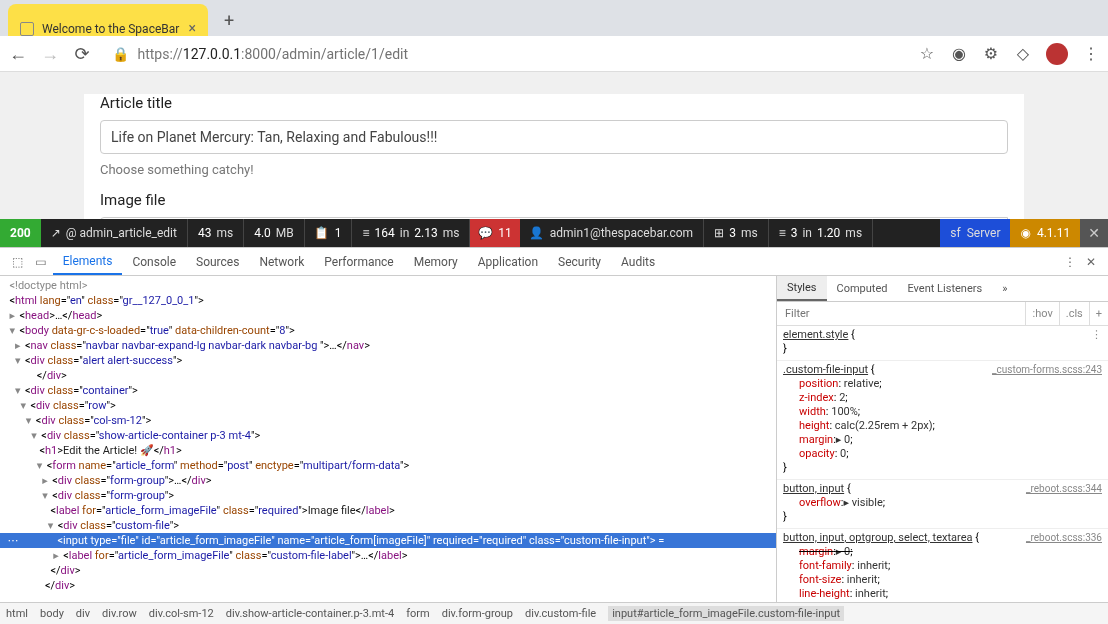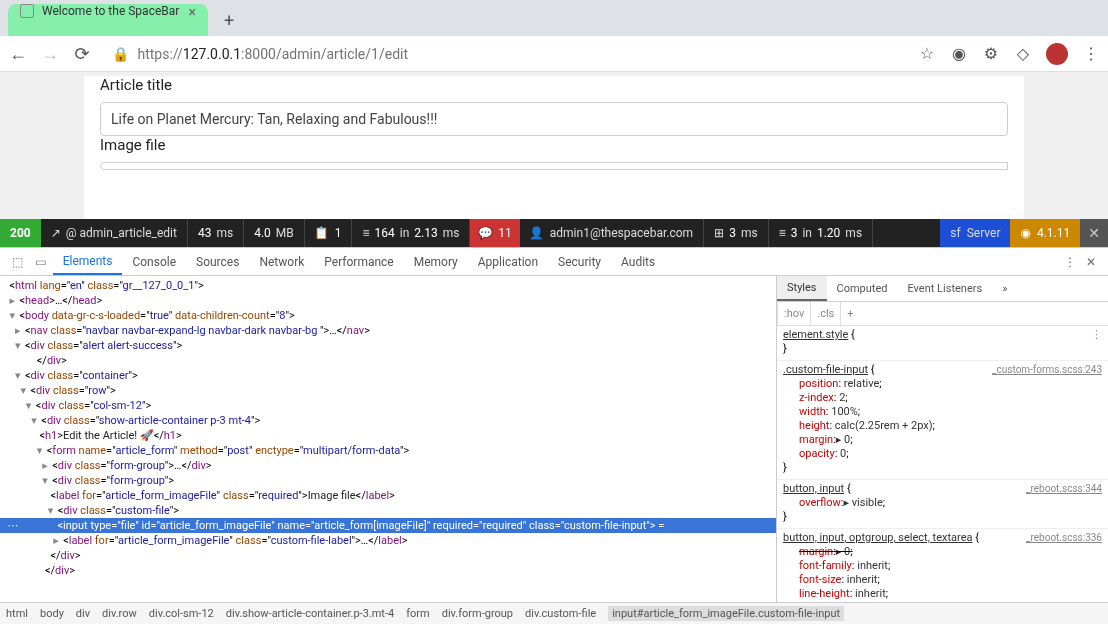--- a/index.html
+++ b/index.html
@@ -1,39 +1,39 @@
 <!DOCTYPE html>
 <html><head>
 <meta charset="utf-8">
 <style>
 * { margin: 0; padding: 0; box-sizing: border-box; font-family: -apple-system, BlinkMacSystemFont, "Segoe UI", Roboto, sans-serif; }
 body { width: 1108px; height: 624px; overflow: hidden; background: #fff; }
 
 
 .browser-chrome { background: #dee1e6; }
 .tab-bar { height: 36px; display: flex; align-items: flex-end; padding-left: 8px; }
-.tab { background: #86efac; border-radius: 8px 8px 0 0; height: 32px; display: flex; align-items: flex-start; padding: 0 12px; gap: 8px; font-size: 12px; color: #333; min-width: 200px; }
+.tab { background: #fde047; border-radius: 8px 8px 0 0; height: 32px; display: flex; align-items: flex-end; padding: 0 12px; gap: 8px; font-size: 12px; color: #333; min-width: 200px; }
 .tab-favicon { width: 14px; height: 14px; border: 1px solid #888; border-radius: 2px; }
 .tab-close { margin-left: auto; color: #666; font-size: 14px; cursor: pointer; }
 .new-tab { margin-left: 16px; color: #555; font-size: 18px; display:flex; align-items:center; height: 32px;}
 
 .toolbar { background: #fff; height: 36px; display: flex; align-items: center; padding: 0 8px; gap: 12px; border-bottom: 1px solid #ddd; }
 .nav-btn { color: #555; font-size: 18px; cursor: pointer; width: 20px; text-align: center; }
 .nav-btn.disabled { color: #bbb; }
 .url-bar { flex: 1; display: flex; align-items: center; gap: 8px; font-size: 14px; color: #333; padding: 0 8px; }
 .lock-icon { color: #555; }
 .url-scheme { color: #777; }
 .url-host { color: #222; }
 .url-path { color: #737373; }
 .toolbar-icons { display: flex; gap: 14px; align-items: center; }
 .tb-icon { width: 18px; height: 18px; display: flex; align-items: center; justify-content: center; color: #555; }
 .avatar { width: 22px; height: 22px; border-radius: 50%; background: #b33; }
 
 
-.page { height: 147px; overflow: hidden; background: #f0f0f0; padding-top: 4px; }
+.page { height: 147px; overflow: hidden; background: #f0f0f0; padding-top: 22px; }
 .page-inner { max-width: 940px; margin: 0 auto; background: #fff; padding: 0 16px; height: 200px; }
 .label { font-size: 15px; color: #222; margin-bottom: 8px; }
 .hint { font-size: 13px; color: #777; margin: 8px 0 14px; }
 .input { width: 100%; border: 1px solid #ccc; border-radius: 4px; padding: 8px 10px; font-size: 14px; color: #444; }
 .file-row { display: flex; }
 .file-input { flex: 1; border: 1px solid #ccc; border-radius: 4px 0 0 4px; height: 8px; }
 
 
 .sf-bar { height: 28px; background: #222; display: flex; align-items: center; font-size: 12px; color: #ddd; }
 .sf-200 { background: #3a3; color: #fff; padding: 10px 10px; height: 100%; display: flex; align-items: center; font-weight: bold; }
@@ -115,20 +115,21 @@
       <span class="avatar"></span>
       <span class="tb-icon">⋮</span>
     </div>
   </div>
 </div>
 
 <div class="page">
   <div class="page-inner">
     <div class="label">Article title</div>
     <input class="input" value="Life on Planet Mercury: Tan, Relaxing and Fabulous!!!" style="">
+    <div class="hint">Choose something catchy!</div>
     <div class="label">Image file</div>
     <div class="file-row">
       <div class="file-input"></div>
     </div>
   </div>
 </div>
 
 <div class="sf-bar">
   <div class="sf-200">200</div>
   <div class="sf-seg">
@@ -199,20 +200,21 @@
     <span class="dt-tab">Security</span>
     <span class="dt-tab">Audits</span>
     <div class="dt-tabs-right">
       <span>⋮</span>
       <span>✕</span>
     </div>
   </div>
 
   <div class="dt-body">
     <div class="elements-panel">
+<div class="el-line">  <span class="doctype">&lt;!doctype html&gt;</span></div>
 <div class="el-line">  &lt;<span class="tag">html</span> <span class="attr-name">lang</span>="<span class="attr-val">en</span>" <span class="attr-name">class</span>="<span class="attr-val">gr__127_0_0_1</span>"&gt;</div>
 <div class="el-line">  <span class="arrow">▸</span>&lt;<span class="tag">head</span>&gt;…&lt;/<span class="tag">head</span>&gt;</div>
 <div class="el-line">  <span class="arrow">▾</span>&lt;<span class="tag">body</span> <span class="attr-name">data-gr-c-s-loaded</span>="<span class="attr-val">true</span>" <span class="attr-name">data-children-count</span>="<span class="attr-val">8</span>"&gt;</div>
 <div class="el-line">    <span class="arrow">▸</span>&lt;<span class="tag">nav</span> <span class="attr-name">class</span>="<span class="attr-val">navbar navbar-expand-lg navbar-dark navbar-bg </span>"&gt;…&lt;/<span class="tag">nav</span>&gt;</div>
 <div class="el-line">    <span class="arrow">▾</span>&lt;<span class="tag">div</span> <span class="attr-name">class</span>="<span class="attr-val">alert alert-success</span>"&gt;</div>
 <div class="el-line">            &lt;/<span class="tag">div</span>&gt;</div>
 <div class="el-line">    <span class="arrow">▾</span>&lt;<span class="tag">div</span> <span class="attr-name">class</span>="<span class="attr-val">container</span>"&gt;</div>
 <div class="el-line">      <span class="arrow">▾</span>&lt;<span class="tag">div</span> <span class="attr-name">class</span>="<span class="attr-val">row</span>"&gt;</div>
 <div class="el-line">        <span class="arrow">▾</span>&lt;<span class="tag">div</span> <span class="attr-name">class</span>="<span class="attr-val">col-sm-12</span>"&gt;</div>
 <div class="el-line">          <span class="arrow">▾</span>&lt;<span class="tag">div</span> <span class="attr-name">class</span>="<span class="attr-val">show-article-container p-3 mt-4</span>"&gt;</div>
@@ -230,20 +232,21 @@
     </div>
 
     <div class="styles-panel">
       <div class="styles-tabs">
         <span class="styles-tab active">Styles</span>
         <span class="styles-tab">Computed</span>
         <span class="styles-tab">Event Listeners</span>
         <span class="styles-tab">»</span>
       </div>
       <div class="styles-filter">
+        <input placeholder="Filter" style="">
         <span class="small">:hov</span>
         <span class="small">.cls</span>
         <span class="small">+</span>
       </div>
       <div class="styles-content">
         <div class="rule">
           <span style="float:right;color:#888">⋮</span>
           <div><span class="selector">element.style</span> {</div>
           <div>}</div>
         </div>

